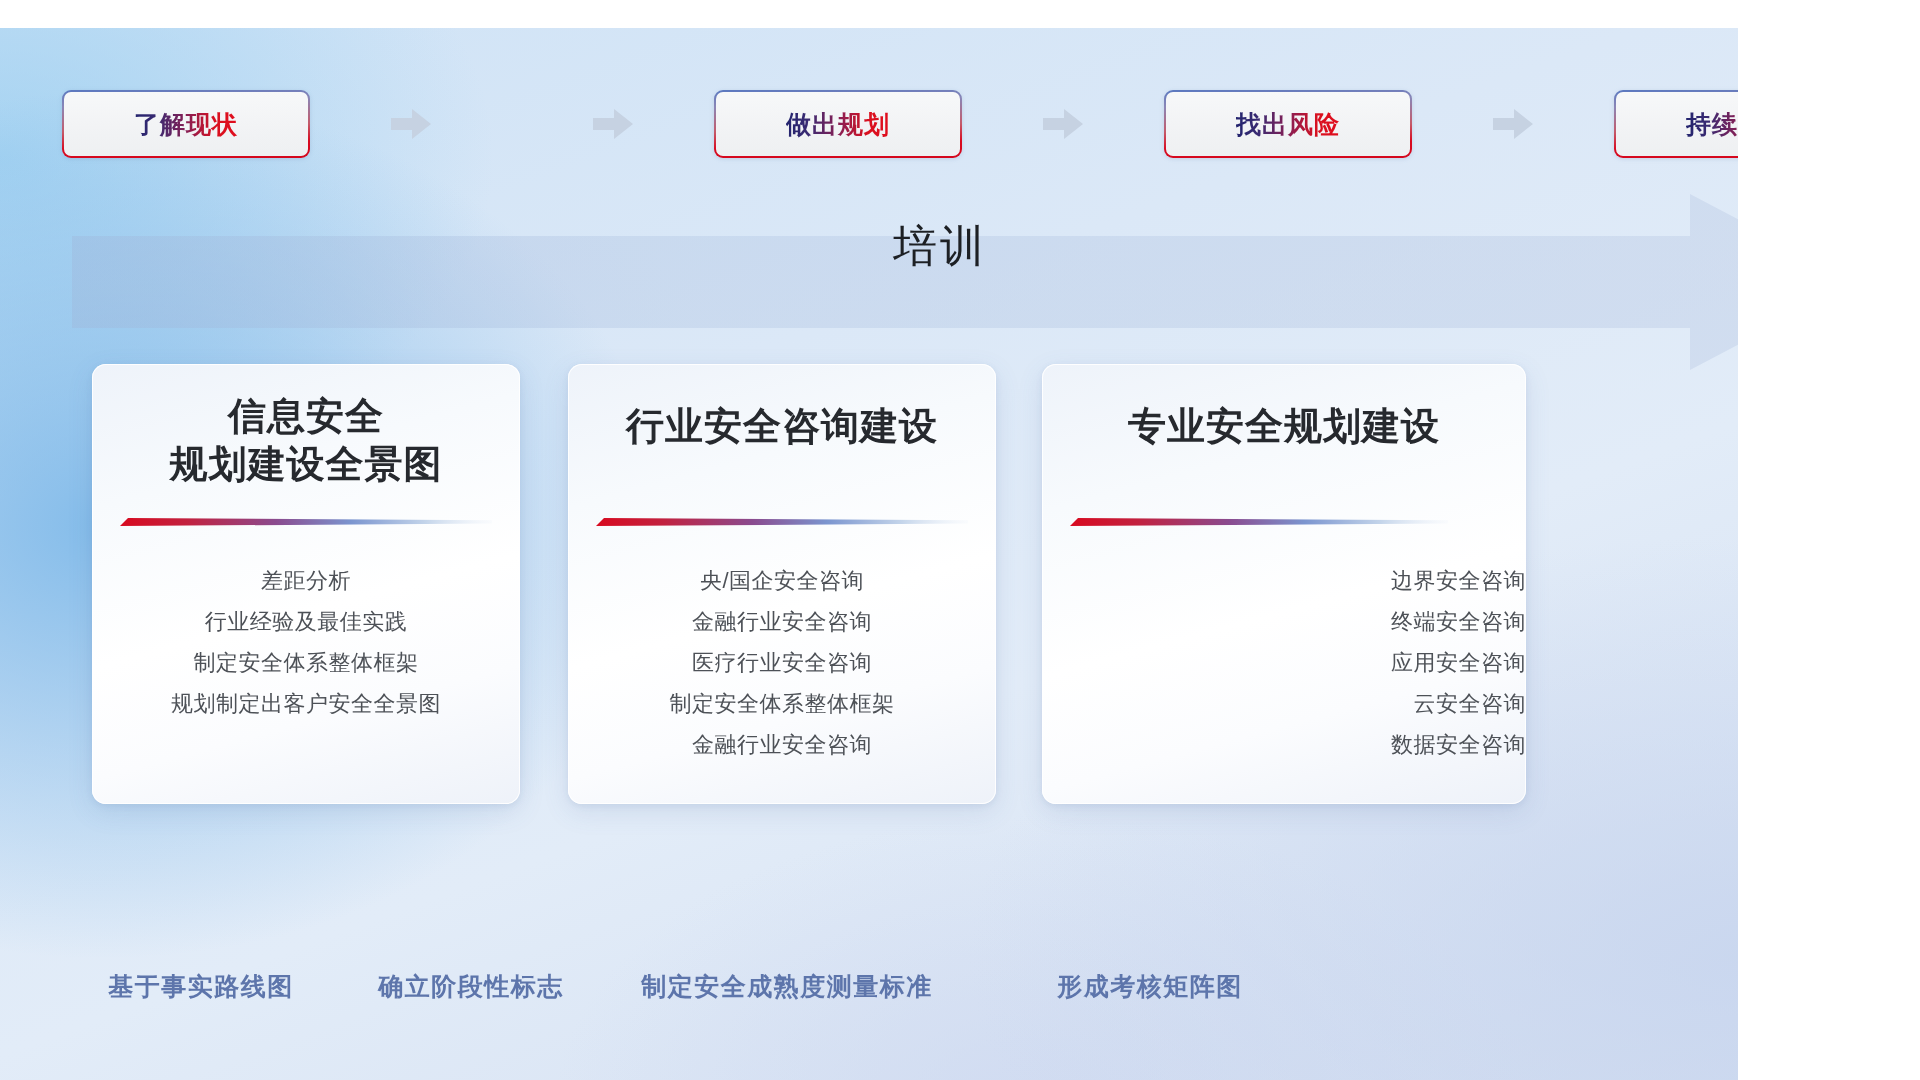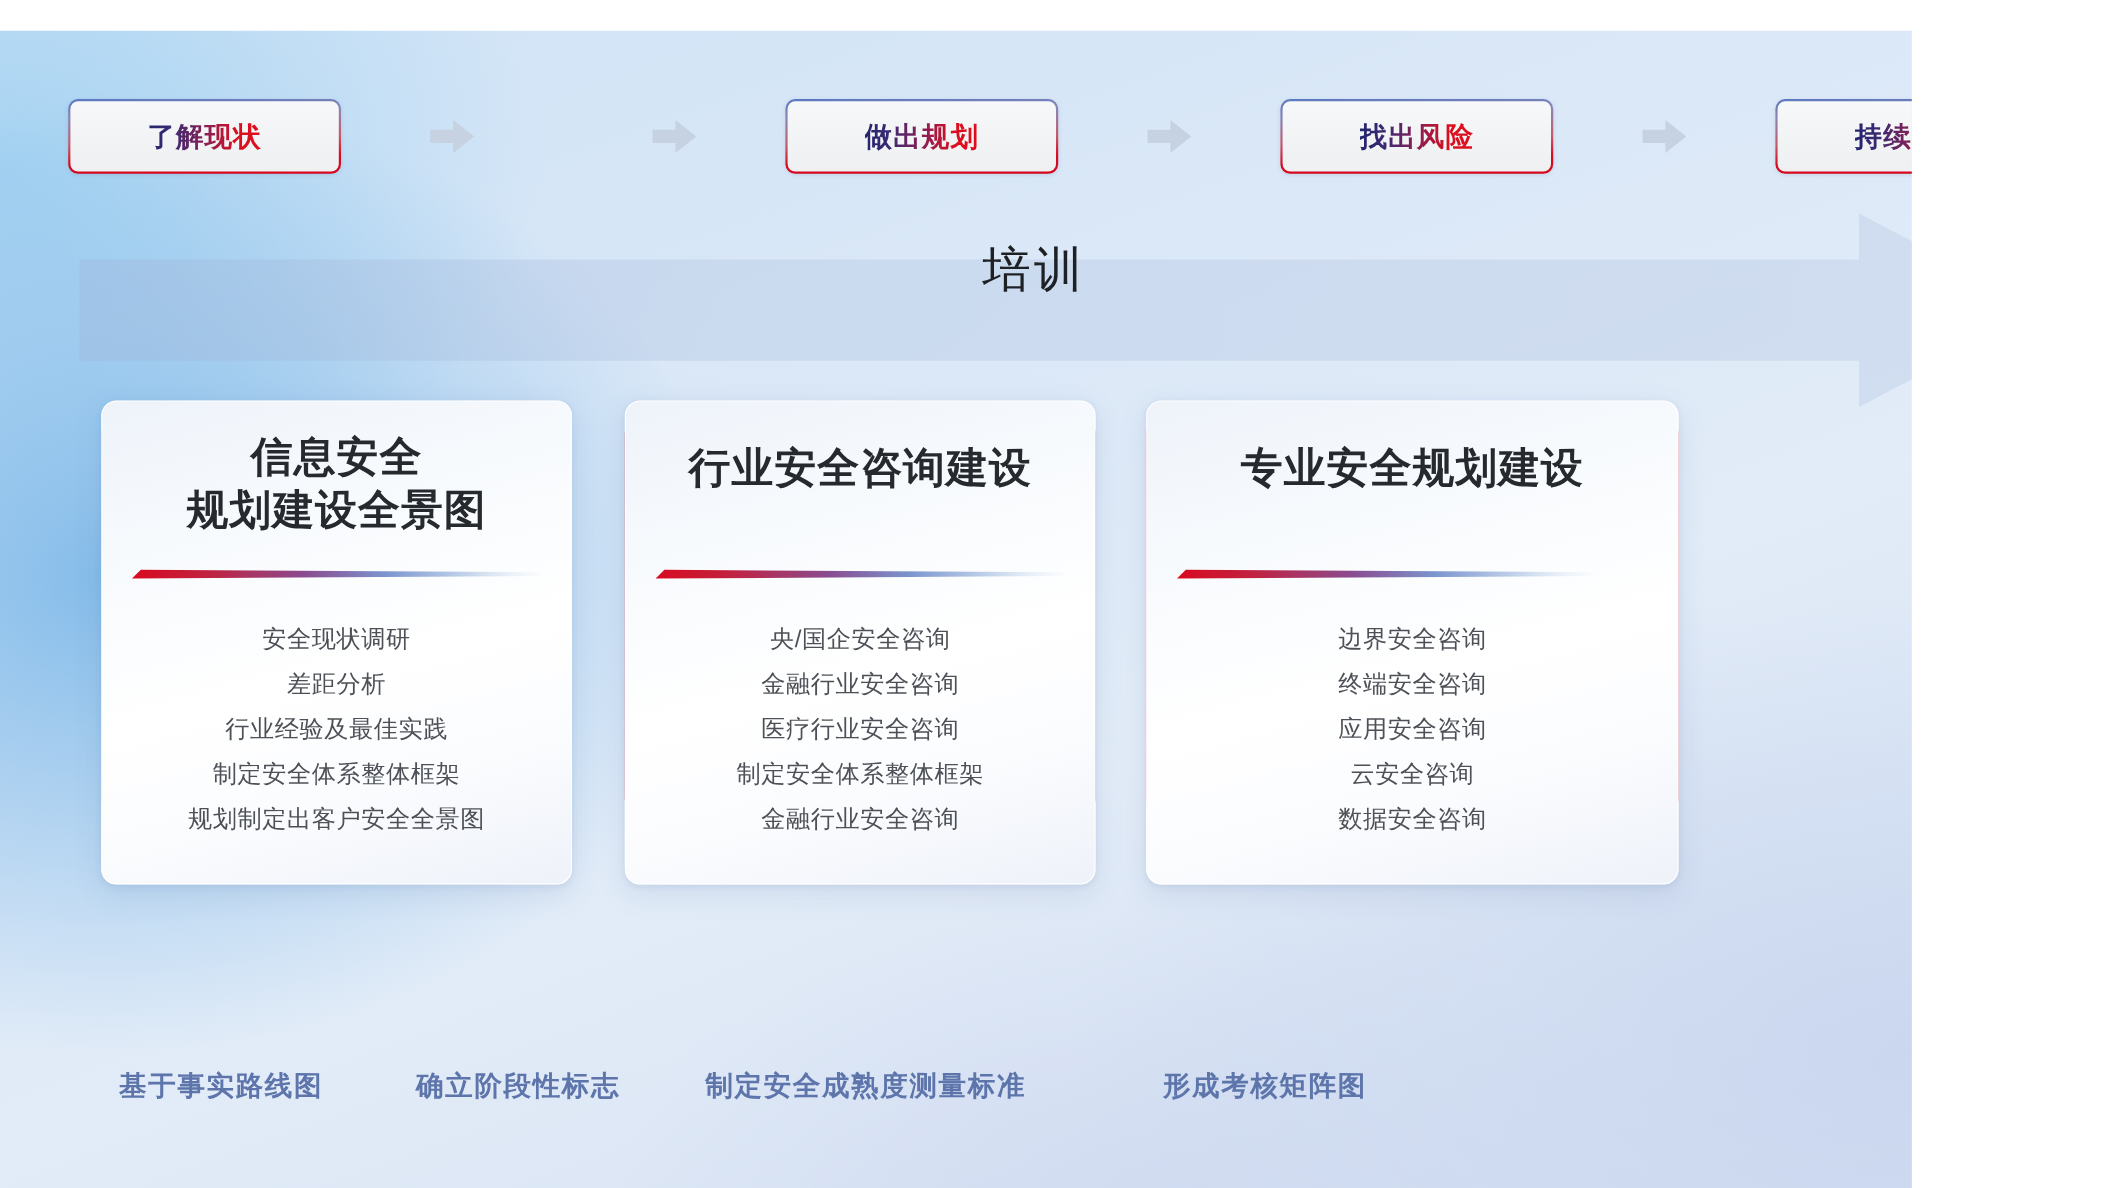--- a/index.html
+++ b/index.html
@@ -271,21 +271,20 @@
             <stop offset="42%" stop-color="#8a4b8f"></stop>
             <stop offset="62%" stop-color="#7b95cf"></stop>
             <stop offset="82%" stop-color="#c3d4ea"></stop>
             <stop offset="100%" stop-color="#eef3fa" stop-opacity="0.25"></stop>
           </linearGradient>
         </defs>
         <path d="M0 10 L8 2 L372 4.2 L372 7.6 Z" fill="url(#divGrad1)"></path>
       </svg>
     </div>
     <ul class="card-list" style="top:196px;">
-      <li>安全现状调研</li>
       <li>差距分析</li>
       <li>行业经验及最佳实践</li>
       <li>制定安全体系整体框架</li>
       <li>规划制定出客户安全全景图</li>
     </ul>
   </div>
 
   <div class="card" id="card-2">
     <div class="card-title">行业安全咨询建设</div>
     <div class="card-divider" style="top:152px;">
@@ -322,21 +321,21 @@
             <stop offset="18%" stop-color="#c2213f"></stop>
             <stop offset="42%" stop-color="#8a4b8f"></stop>
             <stop offset="62%" stop-color="#7b95cf"></stop>
             <stop offset="82%" stop-color="#c3d4ea"></stop>
             <stop offset="100%" stop-color="#eef3fa" stop-opacity="0.25"></stop>
           </linearGradient>
         </defs>
         <path d="M0 10 L8 2 L378 4.2 L378 7.6 Z" fill="url(#divGrad3)"></path>
       </svg>
     </div>
-    <ul class="card-list" style="top:196px;">
+    <ul class="card-list" style="top:196px;text-align:right;">
       <li>边界安全咨询</li>
       <li>终端安全咨询</li>
       <li>应用安全咨询</li>
       <li>云安全咨询</li>
       <li>数据安全咨询</li>
     </ul>
   </div>
 
   <div class="bottom-label" id="bottom-label-0">基于事实路线图</div>
   <div class="bottom-label" id="bottom-label-1">确立阶段性标志</div>

